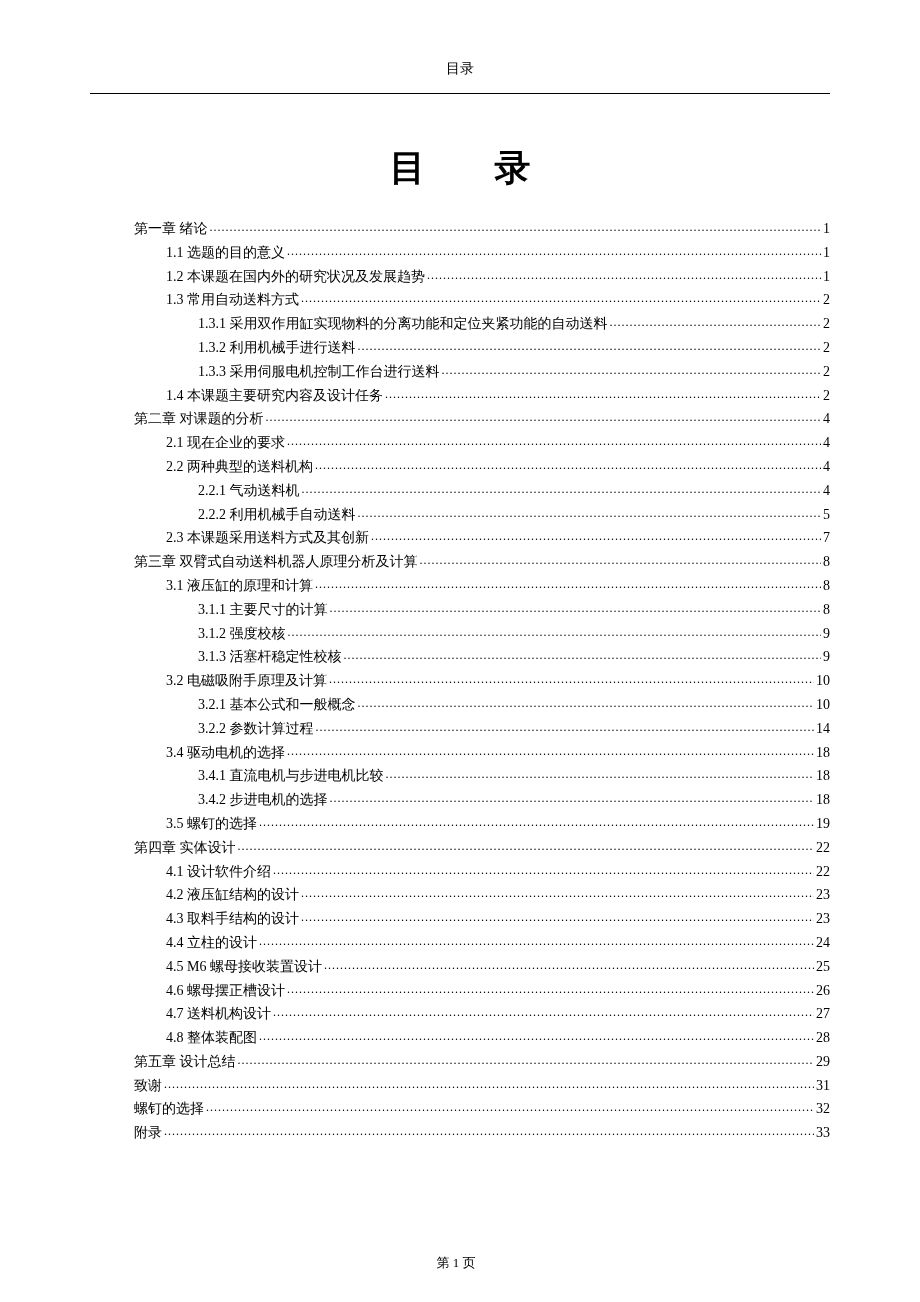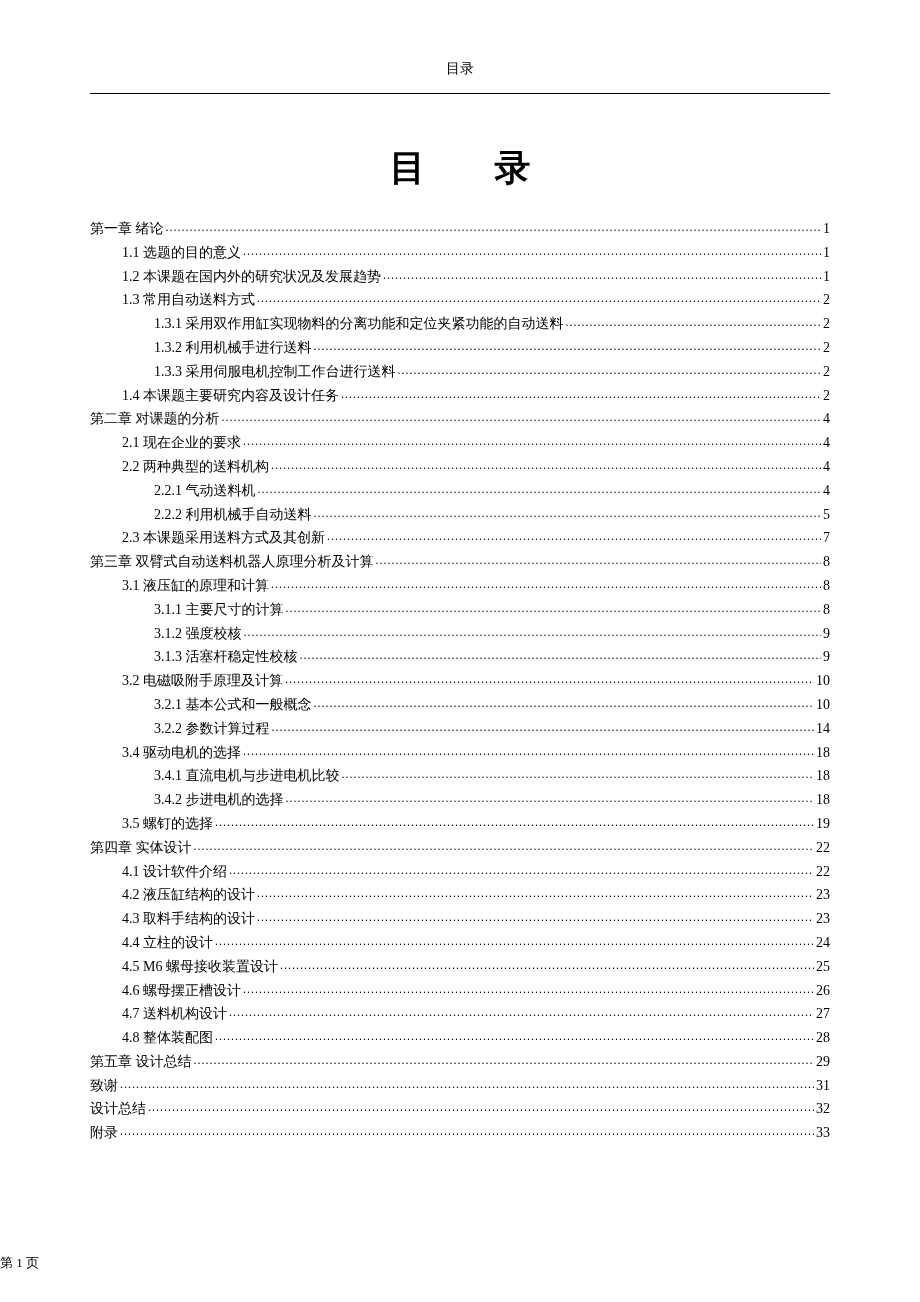--- a/index.html
+++ b/index.html
@@ -38,20 +38,21 @@
       font-size: 14px;
       line-height: 1.7;
     }
     .toc-row {
       display: flex;
       align-items: baseline;
       white-space: nowrap;
     }
     .toc-label {
       flex: 0 0 auto;
+      margin-left: 44px;
     }
     .toc-dots {
       flex: 1 1 auto;
       overflow: hidden;
       margin: 0 2px;
       position: relative;
       height: 1em;
     }
     .toc-dots::after {
       content: "....................................................................................................................................................................................................................................................";
@@ -65,20 +66,21 @@
     .toc-page {
       flex: 0 0 auto;
     }
     .indent-1 { padding-left: 32px; }
     .indent-2 { padding-left: 64px; }
     .footer {
       position: absolute;
       bottom: 30px;
       left: 0;
       right: 8px;
+      text-align: center;
       font-size: 13px;
       margin-top: 35px;
     }
   </style>
 </head>
 <body>
 
 <div class="header-label">目录</div>
 <hr class="header-rule">
 
@@ -264,21 +266,21 @@
       <span class="toc-label">第五章  设计总结</span>
       <span class="toc-dots"></span>
       <span class="toc-page">29</span>
     </div>
     <div class="toc-row indent-0">
       <span class="toc-label">致谢</span>
       <span class="toc-dots"></span>
       <span class="toc-page">31</span>
     </div>
     <div class="toc-row indent-0">
-      <span class="toc-label">设计总结</span>
+      <span class="toc-label">螺钉的选择</span>
       <span class="toc-dots"></span>
       <span class="toc-page">32</span>
     </div>
     <div class="toc-row indent-0">
       <span class="toc-label">附录</span>
       <span class="toc-dots"></span>
       <span class="toc-page">33</span>
     </div>
   </div>
 

